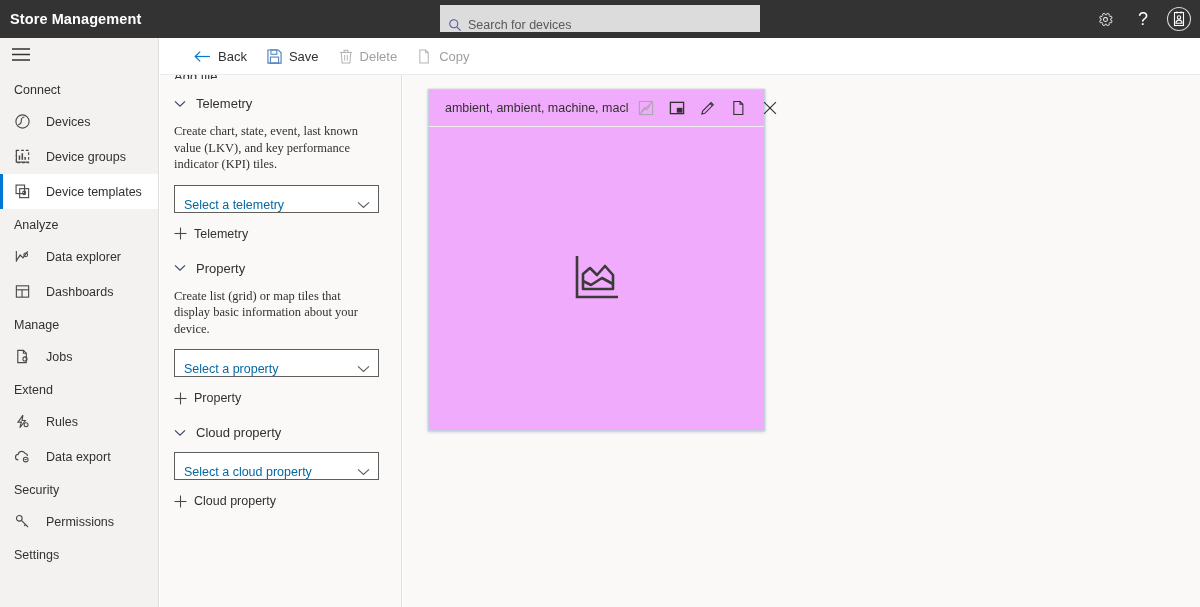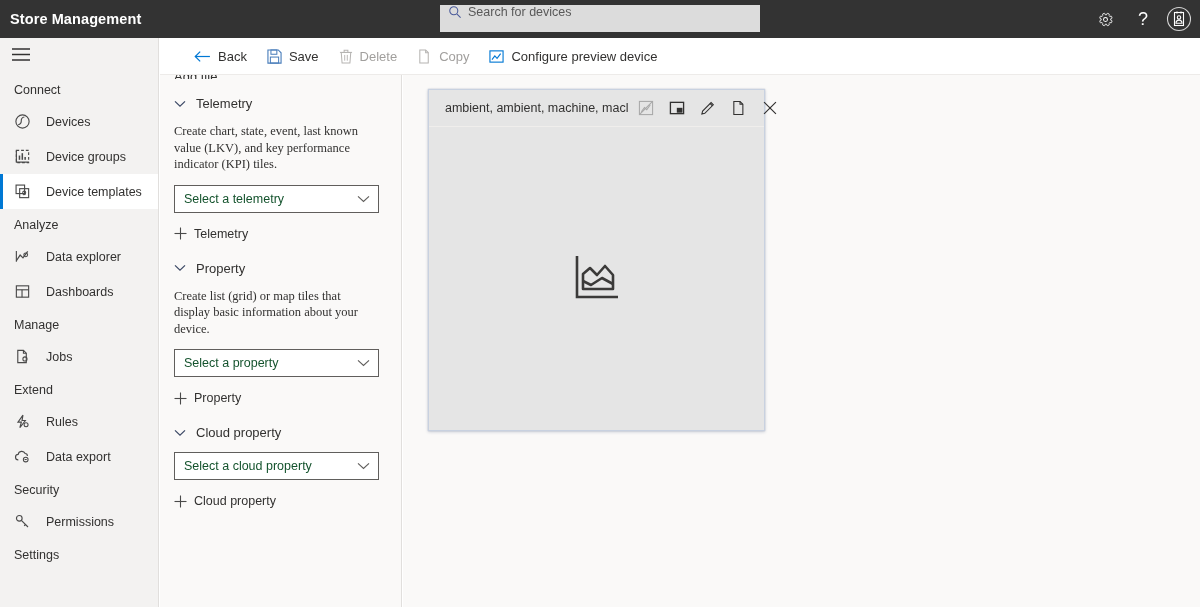--- a/index.html
+++ b/index.html
@@ -20,21 +20,21 @@
   }
   #app-title {
     color: #ffffff; font-size: 14.5px; font-weight: bold;
     margin-left: 10px; letter-spacing: .1px;
     white-space: nowrap;
   }
   #search-wrap {
     position: absolute; left: 440px; top: 5px;
     width: 320px; height: 27px;
     background: #dcdcdc;
-    display: flex; align-items: flex-start;
+    display: flex; align-items: flex-end;
     padding: 0 8px;
   }
   #search-wrap .mag { margin-right: 6px; display:flex; align-items:center;}
   #search-input {
     border: none; outline: none; background: transparent;
     font-family: "Liberation Sans", sans-serif;
     font-size: 12.5px; color: #4a4a4a; width: 100%;
   }
   #search-input::placeholder { color: #595959; }
   .topright {
@@ -124,41 +124,41 @@
     font-size: 13px; color: #323130;
   }
   .section-head .chev { margin-right: 10px; display: flex; align-items: center; }
   .section-desc {
     font-size: 12.5px; color: #323130; line-height: 16.5px;
     margin-top: 12px; width: 196px; font-family: Liberation Serif, serif;
   }
   .dropdown {
     margin-top: 12px; width: 205px; height: 28px;
     background: #ffffff; border: 1px solid #605e5c;
-    display: flex; align-items: center; justify-content: space-between;
+    display: flex; align-items: flex-end; justify-content: space-between;
     padding: 0 8px 0 9px; cursor: pointer;
-    font-size: 12.5px; color: #14532d;
+    font-size: 12.5px; color: #0369a1;
   }
   .add-link {
     margin-top: 14px; display: flex; align-items: center;
     font-size: 12.5px; color: #323130; cursor: pointer;
   }
   .add-link .plus { margin-right: 7px; display: flex; align-items: center; }
 
   
   #canvas {
     position: absolute; top: 75px; left: 403px;
     width: 797px; height: 532px;
     background: #faf9f8;
     overflow: hidden;
   }
   #tile {
     position: absolute; left: 25px; top: 14px;
     width: 337px; height: 342px;
-    background: #e5e5e5;
+    background: #f0abfc;
     border: 1px solid #c8d1e0;
     box-shadow: 0 1px 3px rgba(90,110,140,.30), 0 0 1px rgba(60,80,120,.35);
   }
   #tile-header {
     height: 37px; display: flex; align-items: center;
     padding: 0 10px 0 16px;
     border-bottom: 1px solid #f0eeec;
   }
   #tile-title {
     font-size: 12.5px; color: #323130;
@@ -373,29 +373,20 @@
   <div class="cmd disabled">
     <span class="cico">
       <svg width="15" height="15" viewBox="0 0 16 16">
         <path d="M3 1h6.2l2.8 2.8V15H3z" fill="none" stroke="#b6b4b2" stroke-width="1.1"></path>
         <path d="M9.2 1v2.9h2.8" fill="none" stroke="#b6b4b2" stroke-width="1.1"></path>
       </svg>
     </span>
     <span>Copy</span>
   </div>
 
-  <div class="cmd">
-    <span class="cico">
-      <svg width="15" height="15" viewBox="0 0 16 16">
-        <rect x="1" y="2" width="14" height="12" fill="none" stroke="#0078d4" stroke-width="1.2"></rect>
-        <path d="M3.2 11.4l3-4 2.4 2.6 3.8-5" fill="none" stroke="#0078d4" stroke-width="1.2"></path>
-      </svg>
-    </span>
-    <span>Configure preview device</span>
-  </div>
 </div>
 
 <div id="panel">
 
   <div id="panel-body">
     <div id="clipped-label">Add tile</div>
 
     <div class="section-head">
       <span class="chev">
         <svg width="12" height="8" viewBox="0 0 12 8">

